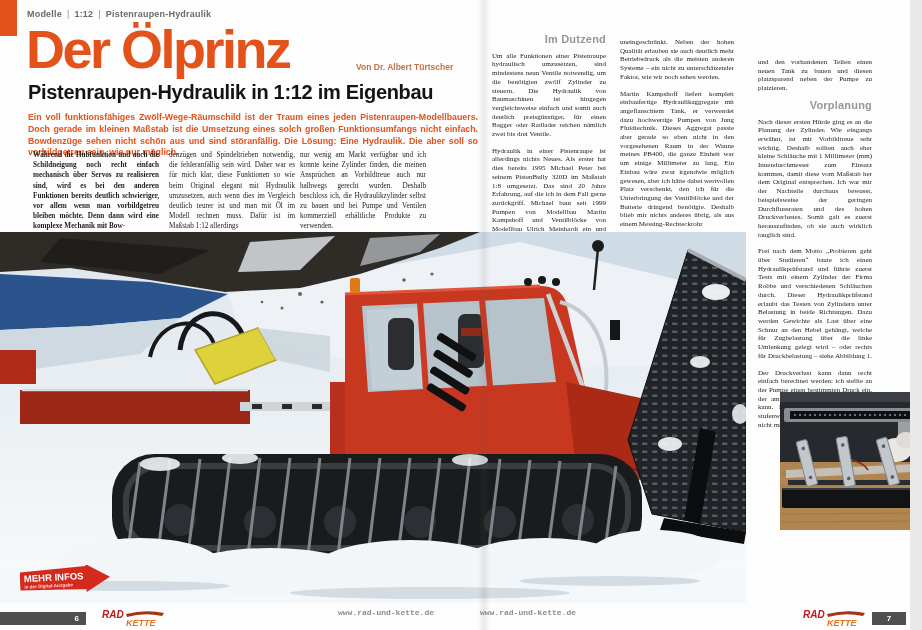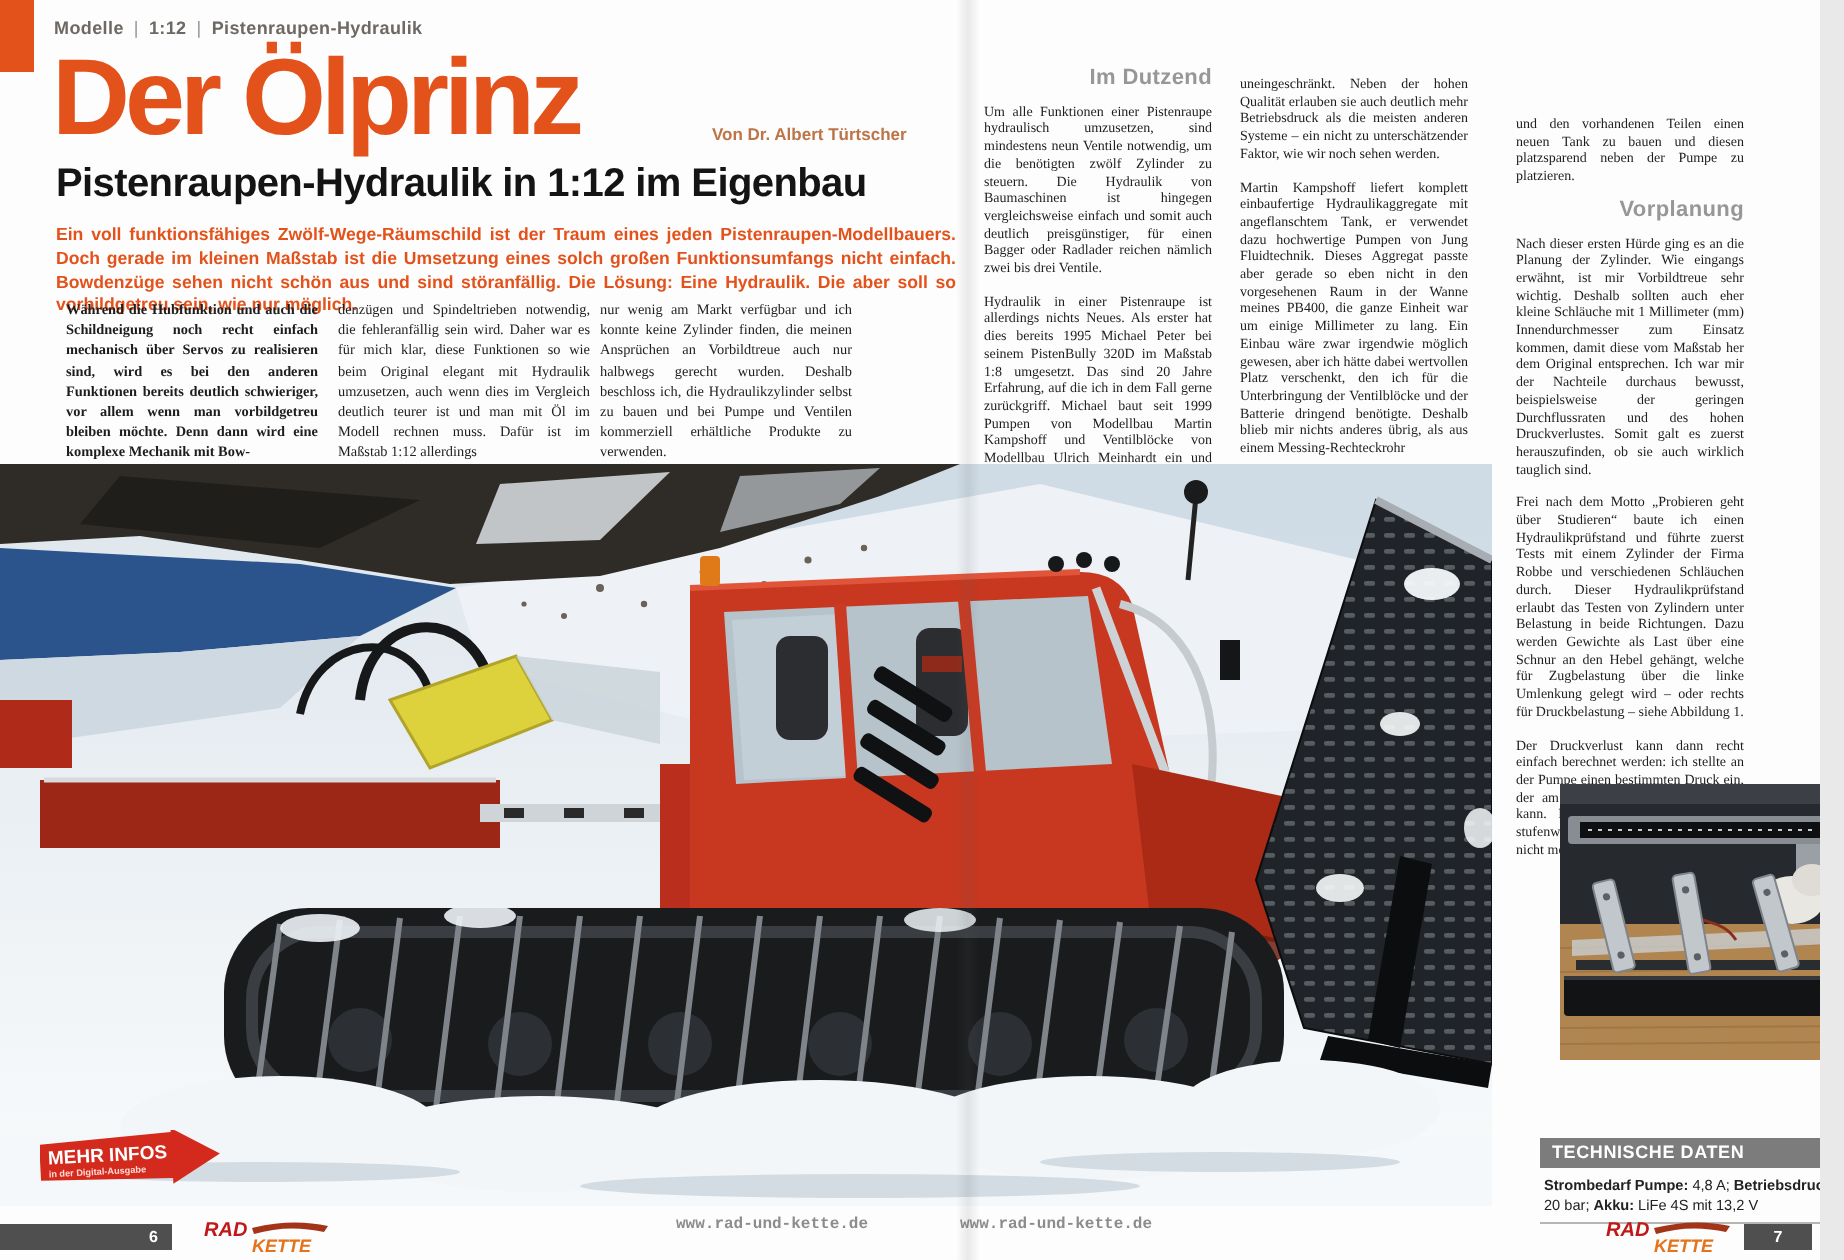--- a/index.html
+++ b/index.html
@@ -283,24 +283,20 @@
       </g>
       <g transform="translate(96,48) rotate(-16)">
         <rect width="11" height="48" rx="2" fill="#c2c7cb" stroke="#7f858b"></rect>
         <circle cx="5.5" cy="8" r="1.8" fill="#5a6066"></circle>
           <circle cx="5.5" cy="40" r="1.8" fill="#5a6066"></circle>
       </g>
     </g>
   </svg>
 
 
-  <div class="abs" id="tech-box">
-    <div id="tech-title">TECHNISCHE DATEN</div>
-    <p id="tech-body" style="margin:0;"><b>Strombedarf Pumpe:</b><span> 4,8 A; </span><b>Betriebsdruck:</b><span> 20 bar; </span><b>Akku:</b><span> LiFe 4S mit 13,2 V</span></p>
-  </div>
 
   <div class="abs folio" id="folio-left">6</div>
   <div class="abs folio" id="folio-right">7</div>
 
   <svg class="abs logo" id="logo-left" viewBox="0 0 66 19">
     <path d="M24,6 Q44,1 62,5 L60,8 Q42,4 25,9 Z" fill="#a33417"></path>
     <text x="0" y="10" font-family="Liberation Sans, sans-serif" font-size="10" font-weight="bold" font-style="italic" fill="#C01818">RAD</text>
     <text x="24" y="18" font-family="Liberation Sans, sans-serif" font-size="9" font-weight="bold" font-style="italic" fill="#E4731C">KETTE</text>
   </svg>
   <svg class="abs logo" id="logo-right" viewBox="0 0 66 19">

